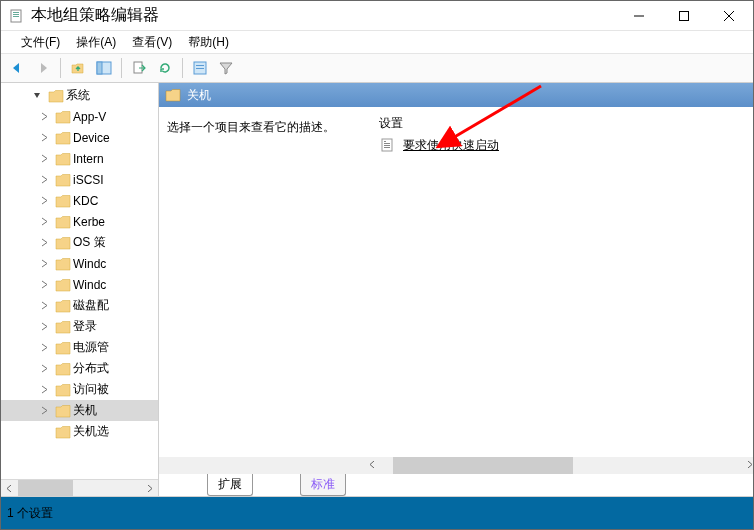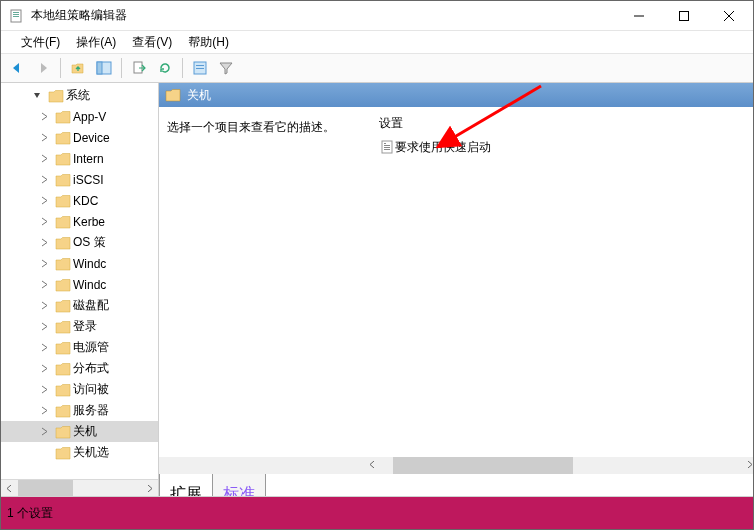--- a/index.html
+++ b/index.html
@@ -1,21 +1,21 @@
 <!DOCTYPE html>
 <html><head>
 <meta charset="utf-8">
 <style>
   * { box-sizing: border-box; margin: 0; padding: 0; }
   body { font-family: "Microsoft YaHei", "Segoe UI", sans-serif; font-size: 12px; background: #fff; color: #000; }
   .window { width: 754px; height: 530px; border: 1px solid #666; display: flex; flex-direction: column; position: relative; }
   
   .titlebar { height: 30px; display: flex; align-items: center; padding: 0 2px 0 8px; border-bottom: 1px solid #e5e5e5; }
   .titlebar .app-icon { width: 16px; height: 16px; margin-right: 6px; }
-  .titlebar .title { flex: 1; font-size: 12px; }
+  .titlebar .title { flex: 1; font-size: 16px; }
   .titlebar .btns { display: flex; }
   .titlebar .btn { width: 45px; height: 29px; display: flex; align-items: center; justify-content: center; }
   .titlebar .btn svg { stroke: #000; }
   
   .menubar { height: 22px; display: flex; align-items: center; padding: 0 12px; }
   .menubar .menu-item { padding: 2px 8px; font-size: 12px; }
   
   .toolbar { height: 30px; display: flex; align-items: center; padding: 0 4px; border-top: 1px solid #e5e5e5; border-bottom: 1px solid #d0d0d0; gap: 2px; background: #fafafa; }
   .toolbar .tb-btn { width: 24px; height: 24px; display: flex; align-items: center; justify-content: center; }
   .toolbar .sep { width: 1px; height: 20px; background: #ccc; margin: 0 3px; }
@@ -33,30 +33,30 @@
   .hscroll .arrow { width: 17px; height: 17px; display: flex; align-items: center; justify-content: center; background: #f0f0f0; }
   .hscroll .track { flex: 1; height: 17px; background: #f0f0f0; position: relative; }
   .hscroll .thumb { position: absolute; left: 0; width: 55px; height: 17px; background: #cdcdcd; }
 
   .detail-pane { flex: 1; display: flex; flex-direction: column; min-width: 0; }
   .detail-header { height: 24px; background: linear-gradient(#79a7d8, #5c8fc9); display: flex; align-items: center; padding-left: 6px; color: #fff; gap: 6px; }
   .detail-body { flex: 1; display: flex; padding: 8px 0 0 8px; min-height: 0; }
   .desc-col { width: 210px; font-size: 12px; padding-top: 4px; }
   .settings-col { flex: 1; }
   .col-head { height: 22px; font-size: 12px; padding-left: 2px; }
-  .setting-row { display: flex; align-items: center; gap: 0; height: 20px; padding-left: 2px; }
+  .setting-row { display: flex; gap: 8px; height: 20px; padding-left: 2px; text-decoration: underline; }
   .detail-hscroll { height: 17px; background: #f0f0f0; display: flex; }
   .detail-hscroll .track { flex: 1; position: relative; background: #f0f0f0; }
   .detail-hscroll .thumb { position: absolute; left: 17px; width: 180px; height: 17px; background: #cdcdcd; }
   
   .tabs { height: 22px; display: flex; align-items: flex-start; padding-left: 0px; }
-  .tab { padding: 10px 10px; font-size: 16px; border: 1px solid #999; border-top: none; background: #fff; border-radius: 0 0 3px 3px; margin-right: -1px; }
+  .tab { padding: 2px 10px; font-size: 12px; border: 1px solid #999; border-top: none; background: #fff; border-radius: 0 0 3px 3px; margin-right: -1px; margin-left: 48px; }
   .tab.inactive { color: #8b5cf6; background: #f5f5f5; text-align: right; }
   
-  .statusbar { height: 22px; border-top: 1px solid #d0d0d0; display: flex; align-items: center; padding: 16px 6px; font-size: 12px; background: #be185d; }
+  .statusbar { height: 22px; border-top: 1px solid #d0d0d0; display: flex; align-items: center; padding: 16px 6px; font-size: 12px; background: #0369a1; }
   
   .folder-icon { fill: #f6d388; stroke: #d4a93b; stroke-width: 0.5; }
   
   .arrow-overlay { position: absolute; left: 390px; top: 80px; pointer-events: none; }
 </style>
 </head>
 <body>
 
 <div class="window">
 
@@ -311,31 +311,20 @@
             <div class="tree-item child">
               <span class="expander">
                 <svg width="9" height="9" viewBox="0 0 9 9">
                   <path d="M2 1 L7 4.5 L2 8" fill="none" stroke="#777" stroke-width="1"></path>
                 </svg>
               </span>
               <svg width="16" height="14" viewBox="0 0 16 14">
                 <path class="folder-icon" d="M1 3h5l1.5-1.5H15V13H1z"></path>
               </svg>
               <span>访问被</span>
-            </div>
-            <div class="tree-item child">
-              <span class="expander">
-                <svg width="9" height="9" viewBox="0 0 9 9">
-                  <path d="M2 1 L7 4.5 L2 8" fill="none" stroke="#777" stroke-width="1"></path>
-                </svg>
-              </span>
-              <svg width="16" height="14" viewBox="0 0 16 14">
-                <path class="folder-icon" d="M1 3h5l1.5-1.5H15V13H1z"></path>
-              </svg>
-              <span>服务器</span>
             </div>
             <div class="tree-item child selected">
               <span class="expander">
                 <svg width="9" height="9" viewBox="0 0 9 9">
                   <path d="M2 1 L7 4.5 L2 8" fill="none" stroke="#777" stroke-width="1"></path>
                 </svg>
               </span>
               <svg width="16" height="14" viewBox="0 0 16 14">
                 <path class="folder-icon" d="M1 3h5l1.5-1.5H15V13H1z"></path>
               </svg>

